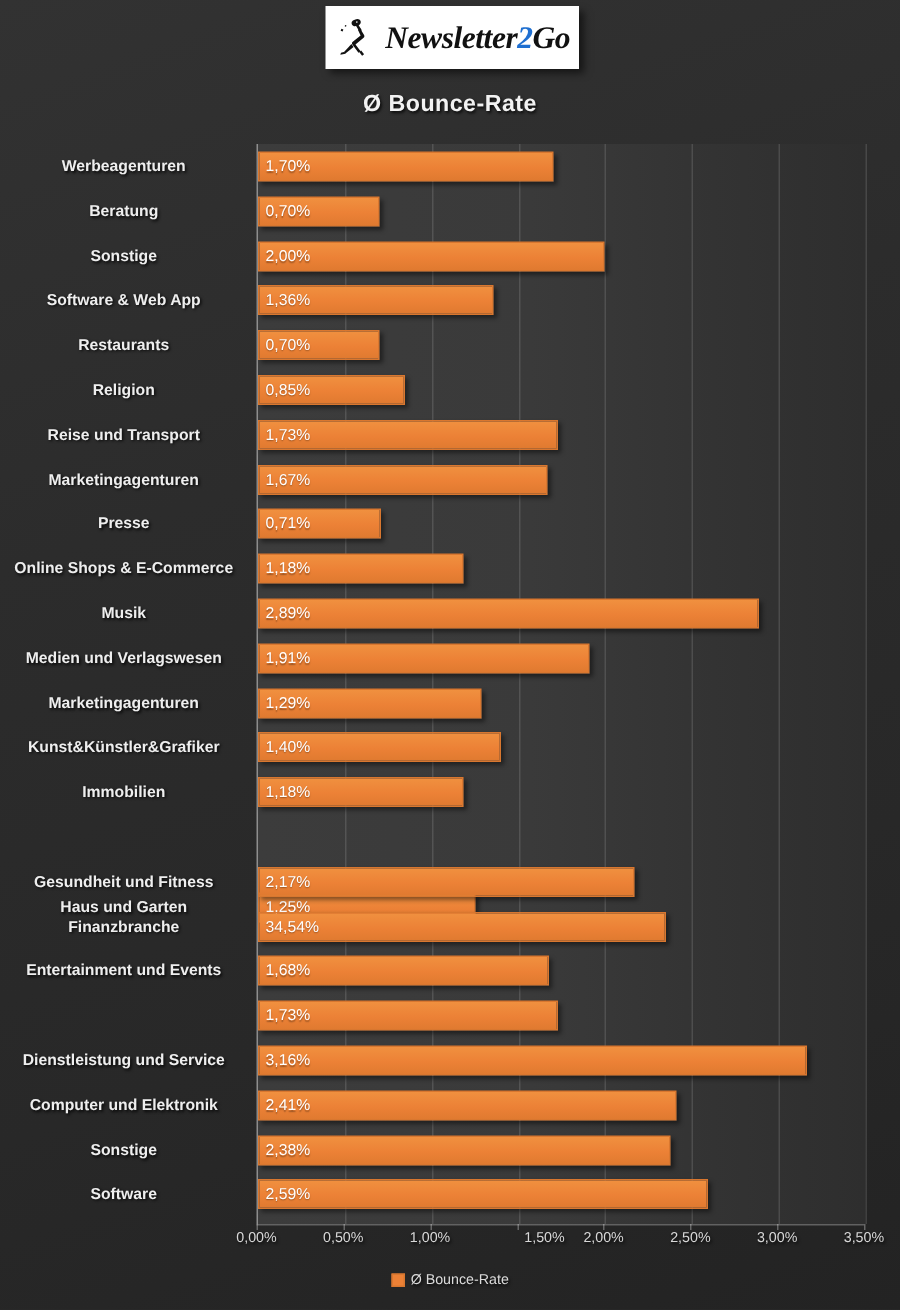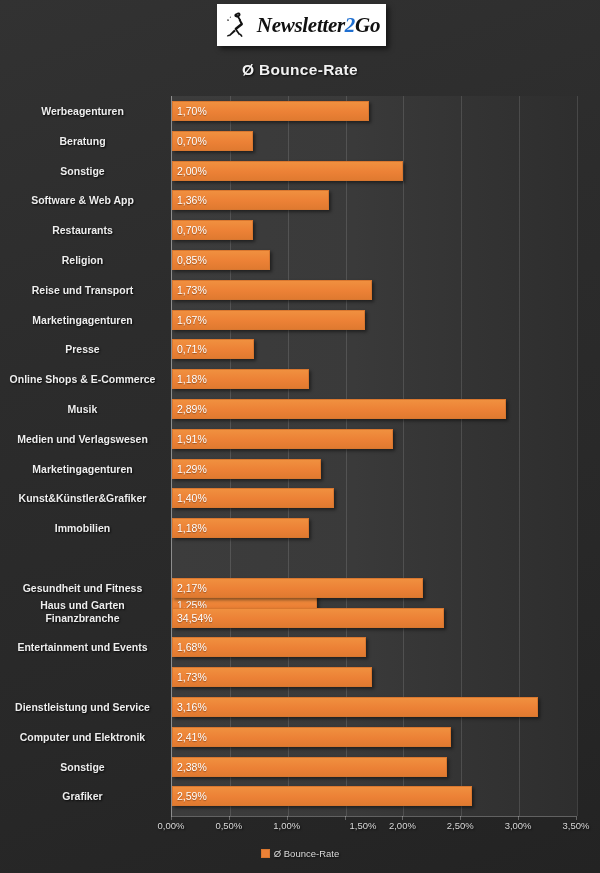--- a/index.html
+++ b/index.html
@@ -344,21 +344,21 @@
       <div class="cat-label">Computer und Elektronik</div>
       <div class="bar" style="width: 278.837px;"></div>
       <div class="bar-value">2,41%</div>
     </div>
     <div class="row" style="top: 660.6px;">
       <div class="cat-label">Sonstige</div>
       <div class="bar" style="width: 275.366px;"></div>
       <div class="bar-value">2,38%</div>
     </div>
     <div class="row" style="top: 690.4px;">
-      <div class="cat-label">Grafiker</div>
+      <div class="cat-label">Software</div>
       <div class="bar" style="width: 299.663px;"></div>
       <div class="bar-value">2,59%</div>
     </div>
   </div>
 
 <div class="axis-line"></div>
 <div class="axis-ticks" id="axis-ticks">
     <div class="tick-mark" style="left: 171px;"></div>
     <div class="tick" style="left: 171px;">0,00%</div>
     <div class="tick-mark" style="left: 228.85px;"></div>

